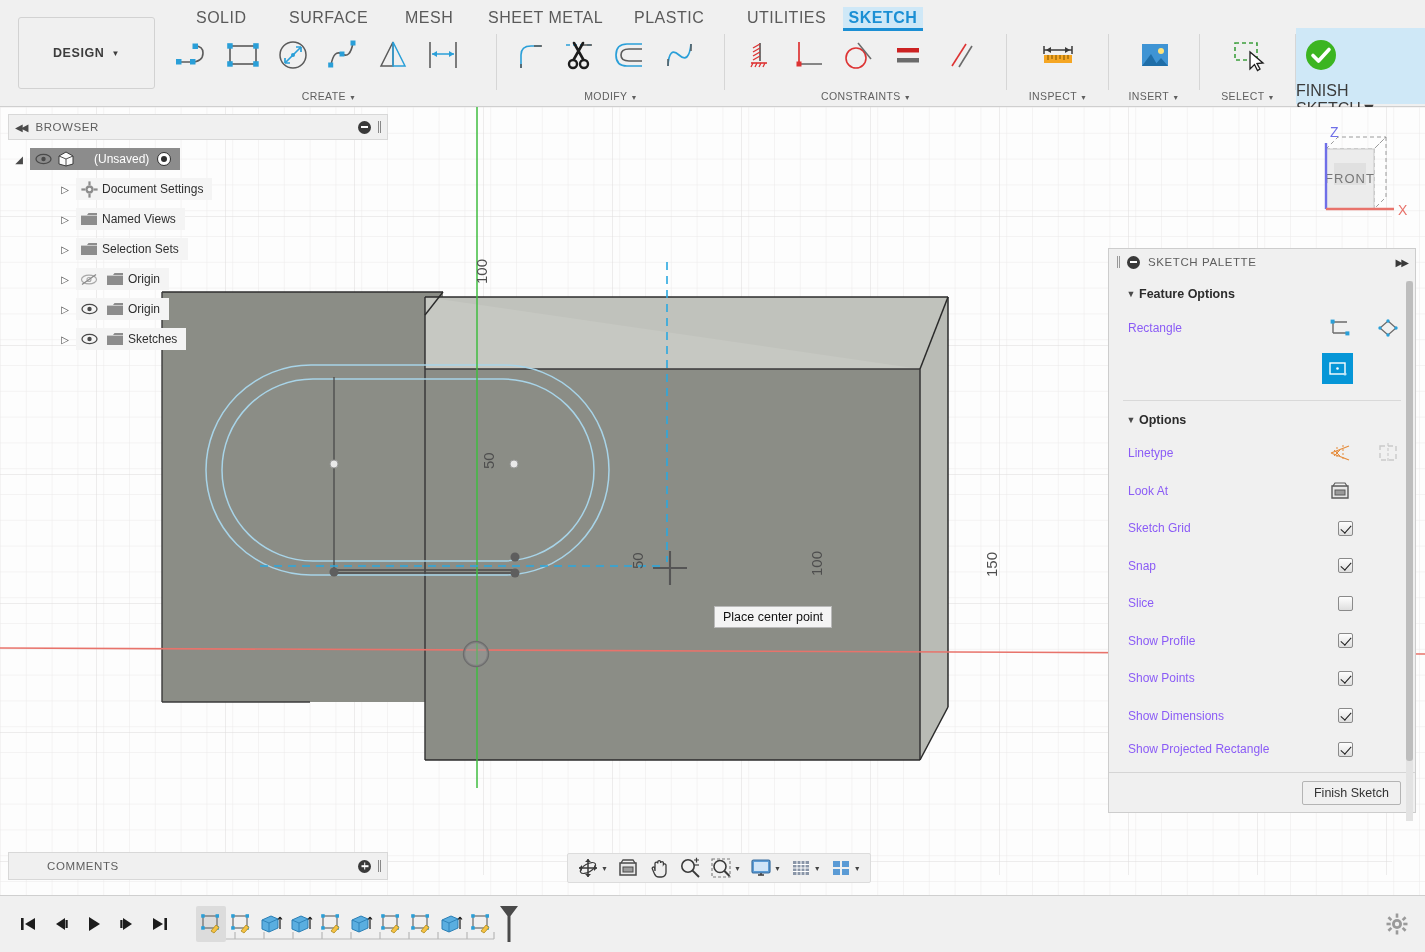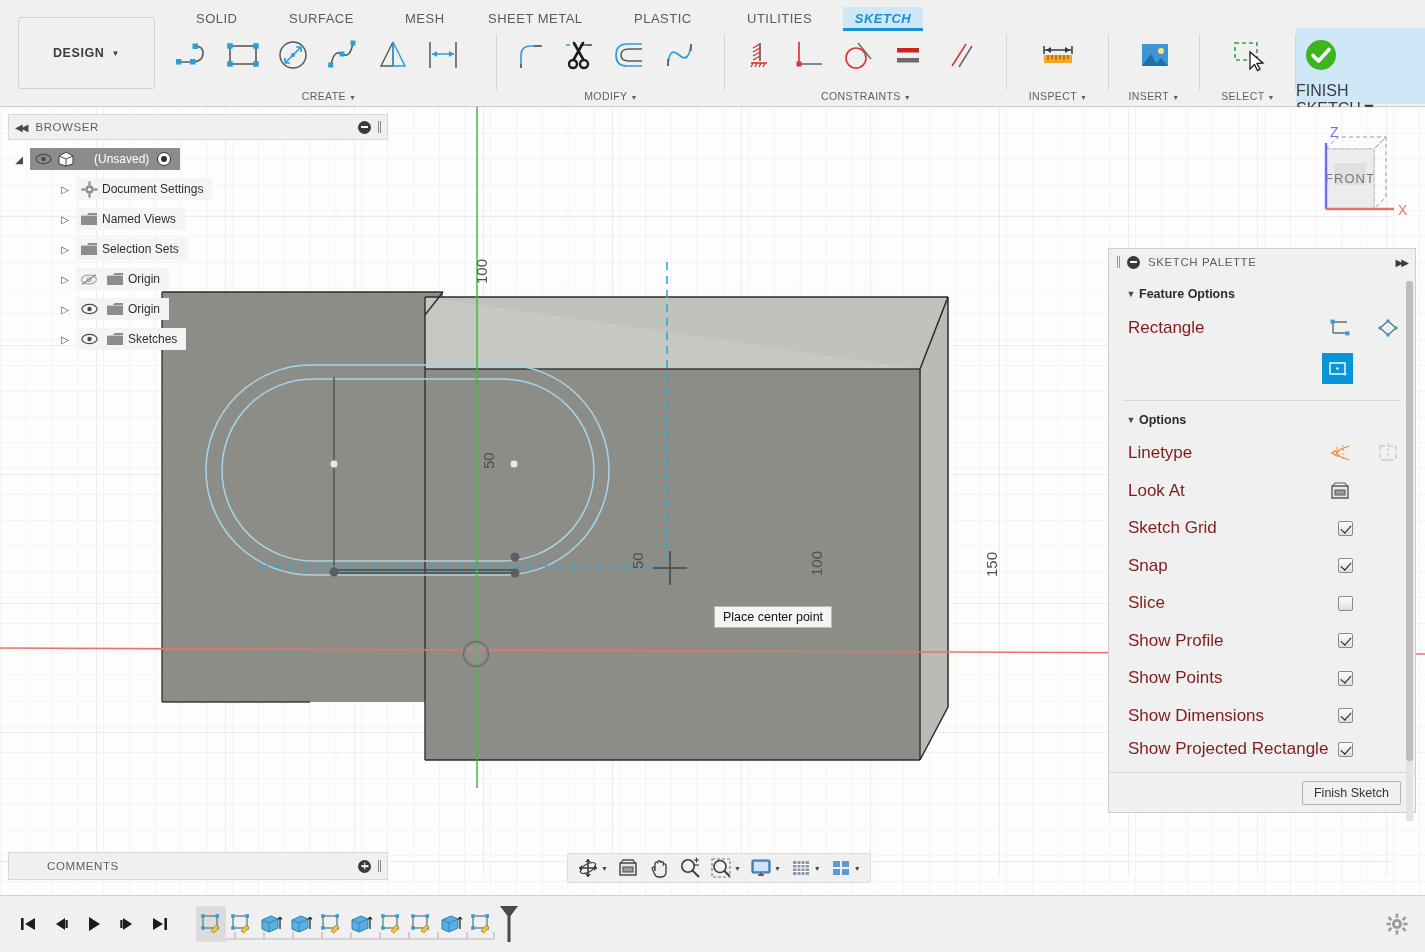--- a/index.html
+++ b/index.html
@@ -20,25 +20,25 @@
     border: 1px solid #d2d2d2; border-radius: 3px; background: #f0f0f0;
     display: flex; align-items: center; justify-content: center;
     font-size: 12.5px; font-weight: bold; color: #3d3d3d; letter-spacing: .6px;
     cursor: pointer;
   }
   #design-btn .caret { margin-left: 7px; font-size: 8px; }
 
   .tabrow { position: absolute; left: 163px; top: 0; height: 30px; }
   .wtab {
     position: absolute; top: 7px; height: 22px; padding: 0 10px;
-    font-size: 13px; color: #5a5a5a; letter-spacing: .5px;
+    font-size: 16px; color: #5a5a5a; letter-spacing: .5px;
     display: flex; align-items: center; justify-content: center; cursor: pointer;
     white-space: nowrap;
   }
-  .wtab.active { color: #1b8fd4; background: #cfe8f7; font-weight: bold; font-style: italic; }
+  .wtab.active { color: #1b8fd4; background: #cfe8f7; font-weight: bold; }
   .wtab.active::after {
     content:''; position: absolute; left: 0; right: 0; bottom: -2px; height: 3px; background: #1b8fd4;
   }
 
   .grp { position: absolute; top: 28px; height: 76px; }
   .grp .icons { display: flex; align-items: center; height: 54px; }
   .grp .glabel {
     position: absolute; left: 0; right: 0; bottom: 2px; text-align: center;
     font-size: 10.5px; color: #5f5f5f; letter-spacing: .4px; white-space: nowrap;
   }
@@ -113,21 +113,21 @@
   #pal-head .fwd { color: #3a3a3a; font-size: 10px; letter-spacing: -2px; }
   #pal-body { background: #f0f0f0; padding: 0 0 0 0; position: relative; }
   .sect-title {
     display: flex; align-items: center; font-size: 12.5px; font-weight: bold;
     color: #2c2c2c; padding: 12px 0 8px 14px;
   }
   .sect-title .tri { width: 16px; font-size: 9px; }
   .prow {
     display: flex; align-items: center; min-height: 37.5px; padding-left: 19px; padding-right: 14px;
   }
-  .prow .plabel { font-size: 17px; color: #7f1d1d; flex: 1; }
+  .prow .plabel { font-size: 12px; color: #8b5cf6; flex: 1; }
   .pctrl { display: flex; align-items: center; gap: 22px; }
   .chk {
     width: 15px; height: 15px; border: 1px solid #8a8a8a; border-radius: 2px;
     background: linear-gradient(#fefefe,#dedede); position: relative; cursor: pointer;
   }
   .chk.on::after {
     content: ''; position: absolute; left: 4px; top: 1px; width: 5px; height: 9px;
     border: solid #1c1c1c; border-width: 0 1.7px 1.7px 0; transform: rotate(42deg);
   }
   .hr-sep { height: 1px; background: #d9d9d9; margin: 9px 14px 0 14px; }

